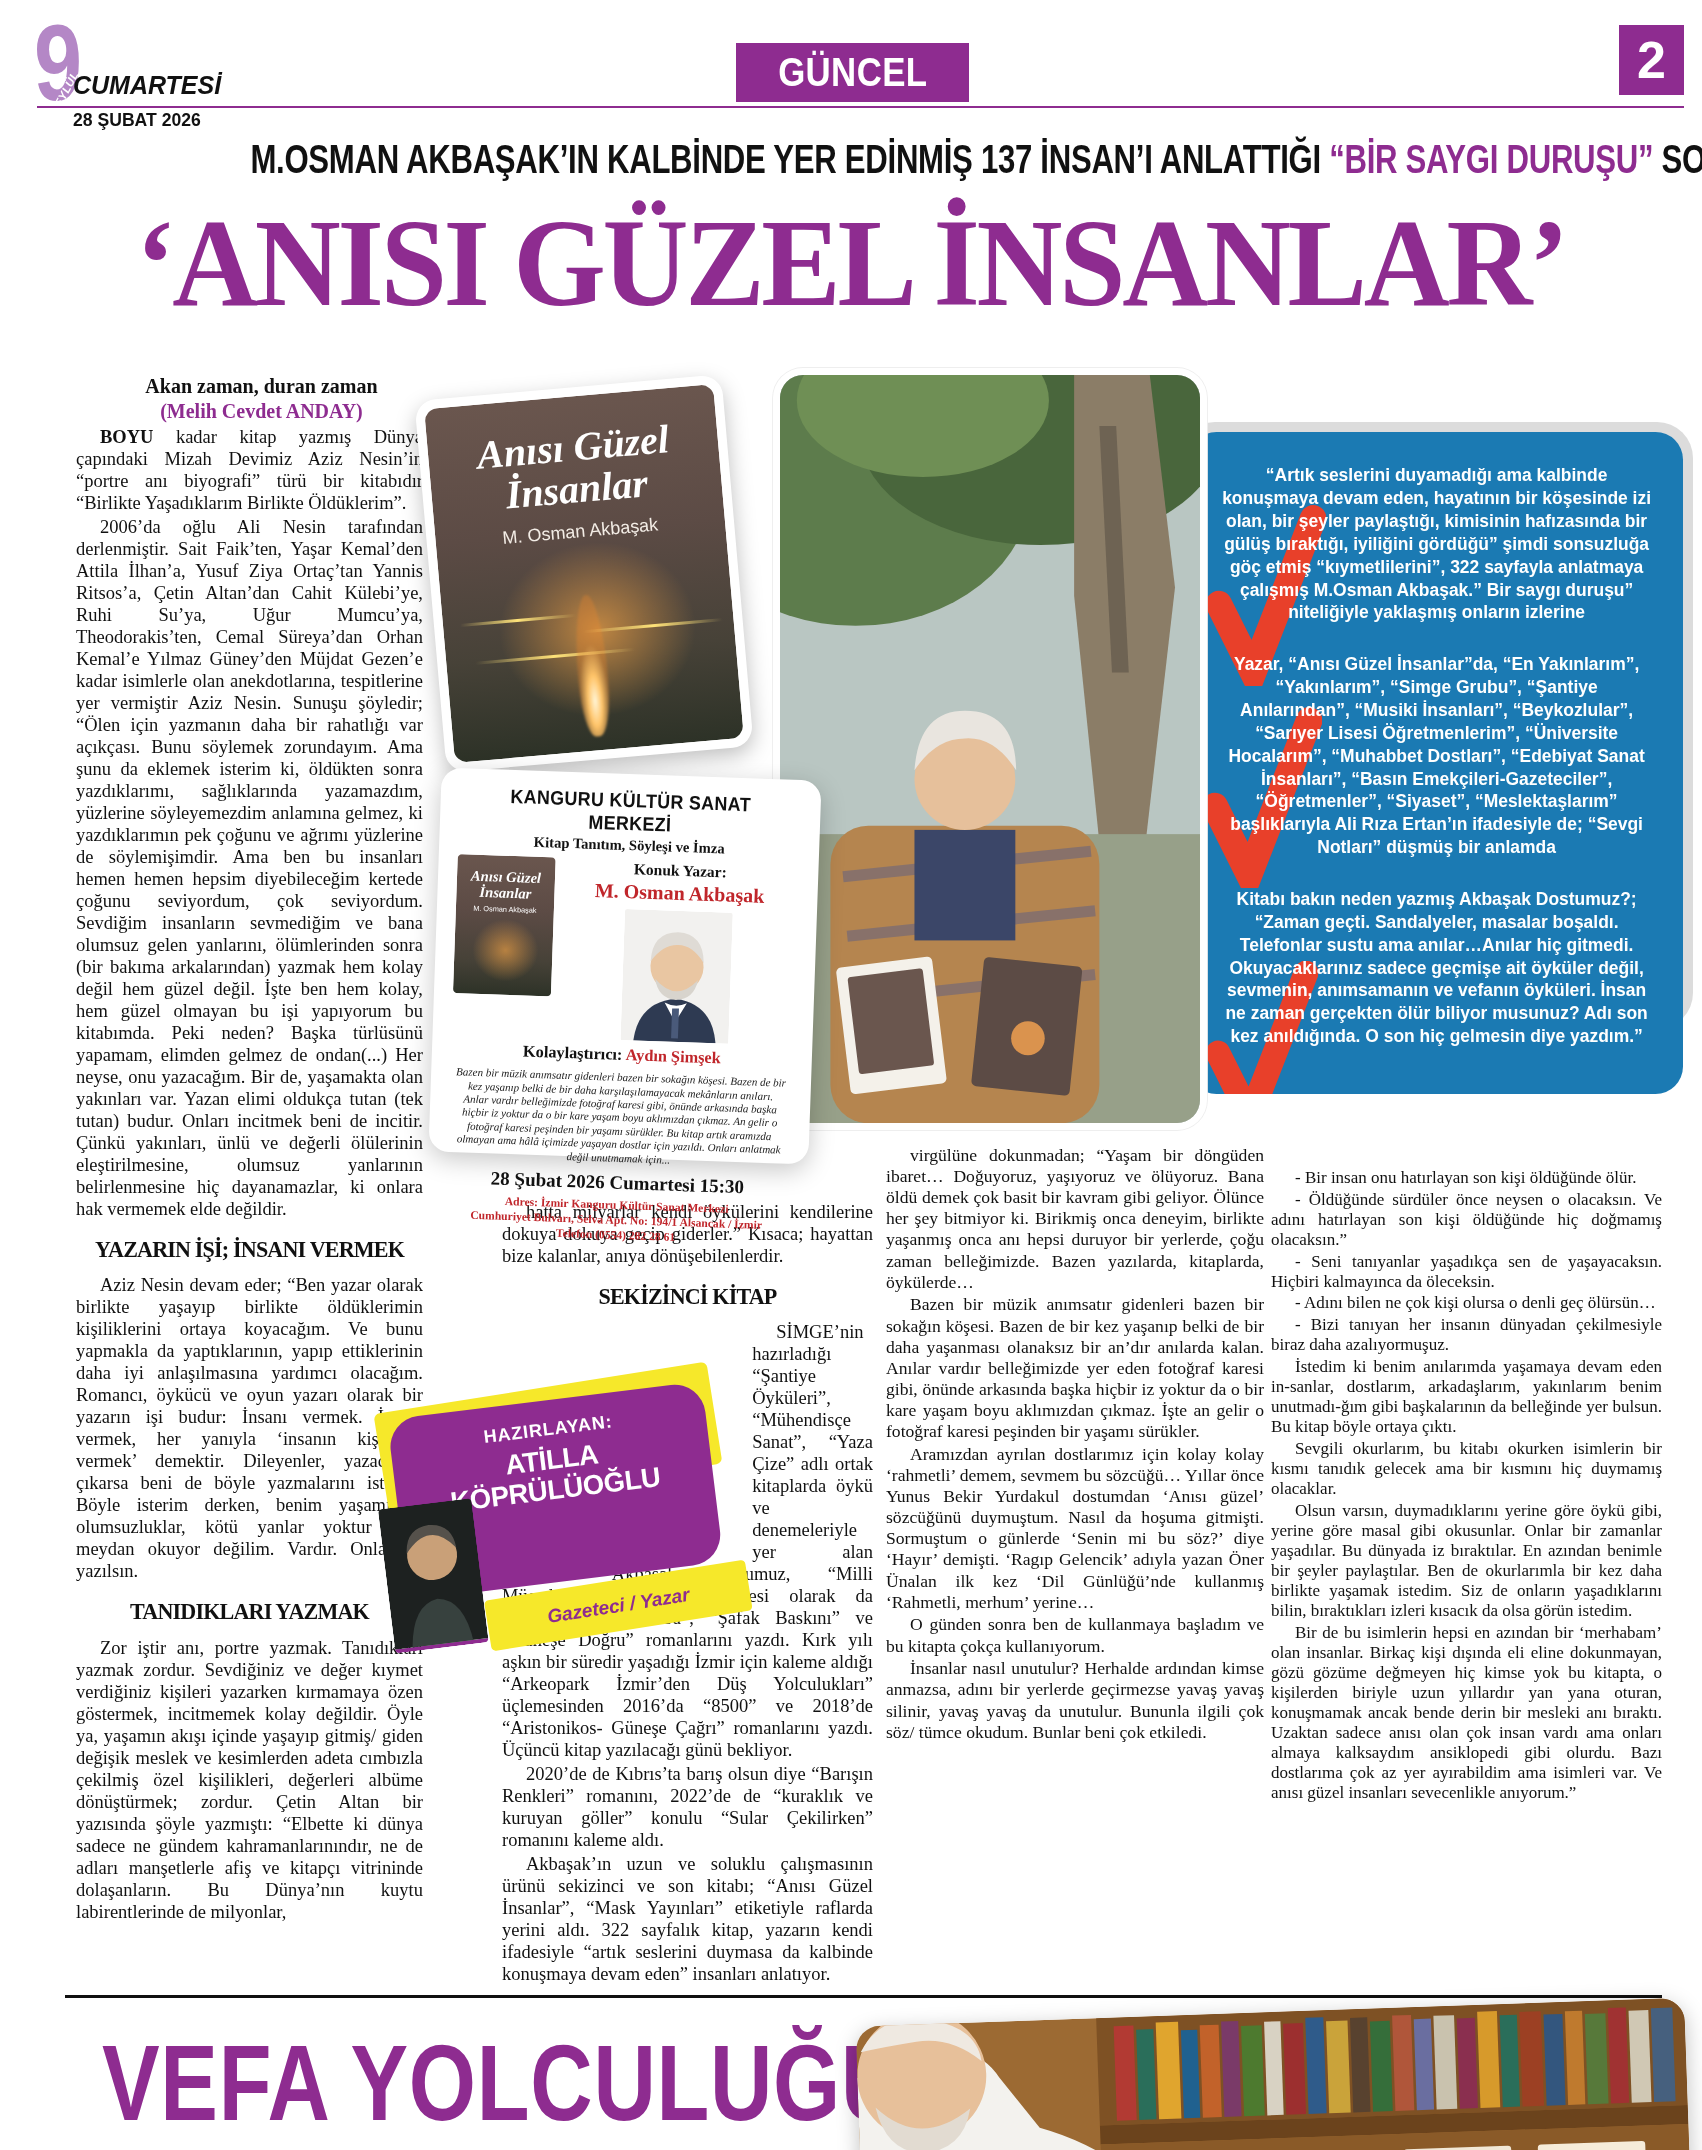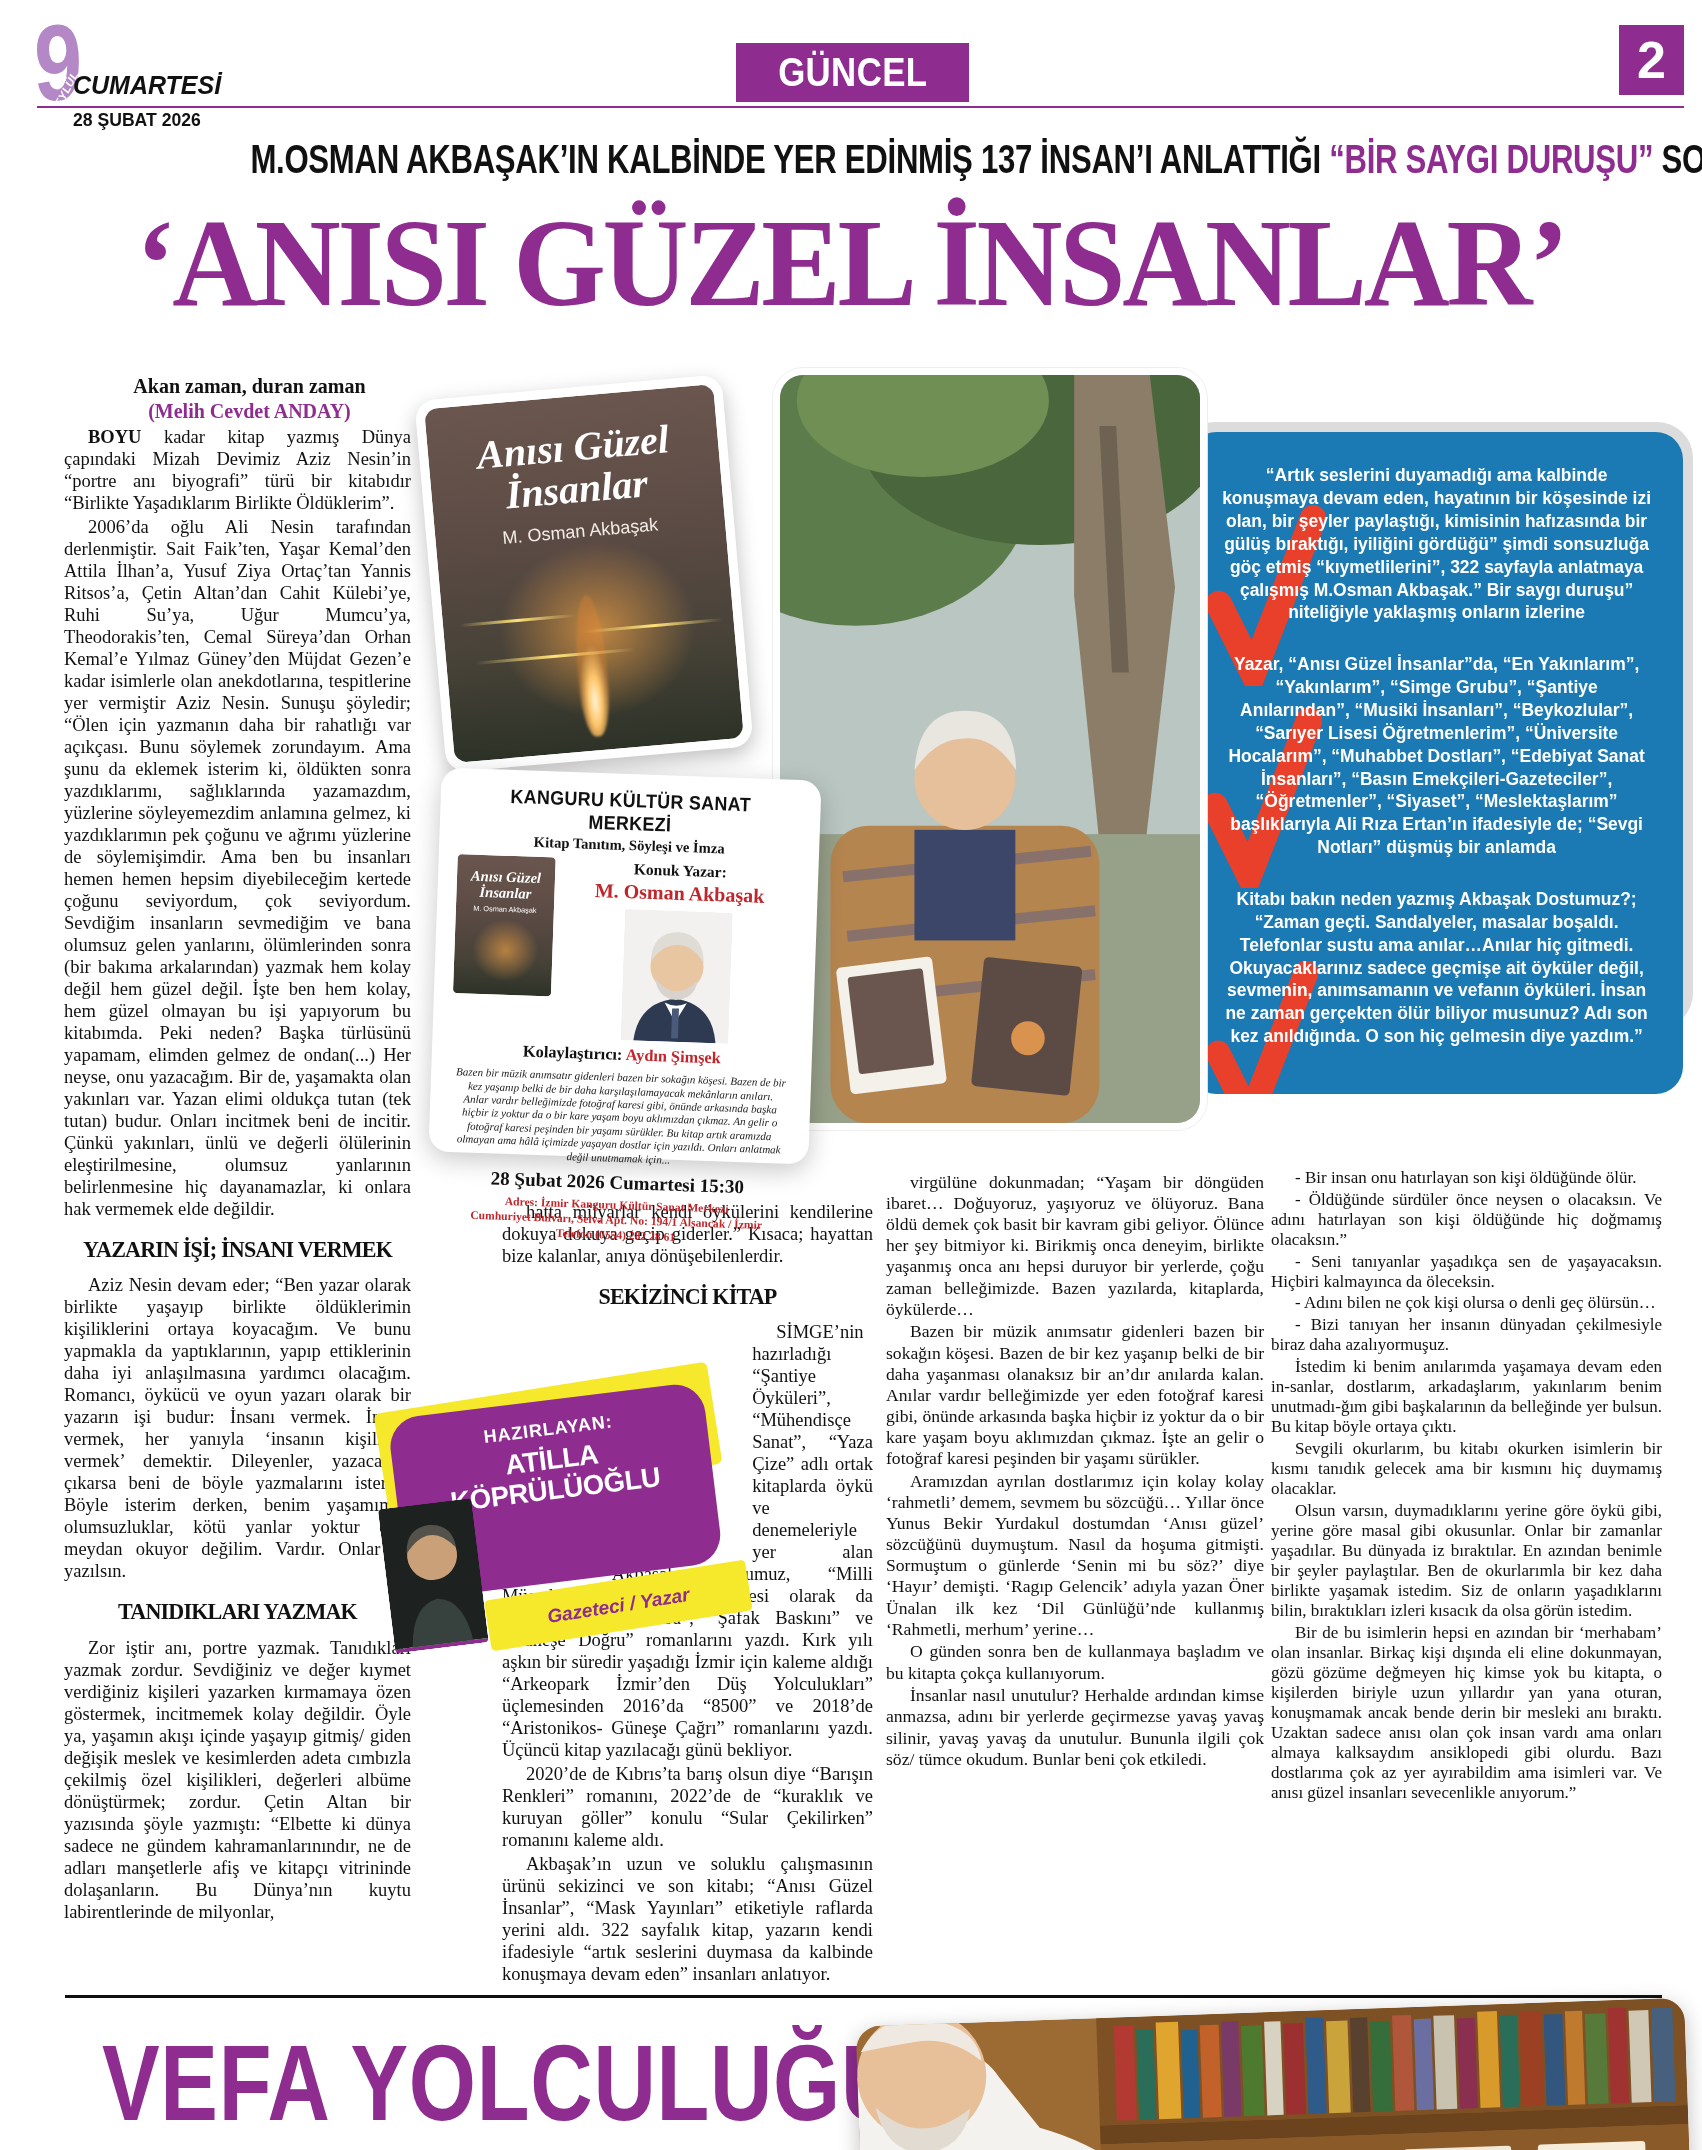--- a/index.html
+++ b/index.html
@@ -30,23 +30,23 @@
   
   .headline{position:absolute;left:0;top:136px;width:1702px;text-align:center;white-space:nowrap;}
   .headline .inner{display:inline-block;transform:scaleX(.76);transform-origin:center;font:800 41px "Liberation Sans",sans-serif;letter-spacing:-0.4px;}
   .headline .hl{color:var(--accent);}
   .main-title{position:absolute;left:0;top:193px;width:1702px;text-align:center;white-space:nowrap;}
   .main-title span{display:inline-block;font:900 124px "Liberation Serif",serif;color:var(--accent);transform:scaleX(.96);letter-spacing:-3.4px;}
 
   
   .col{position:absolute;overflow:hidden;text-align:justify;}
   .col p{margin:0 0 1.7px;text-indent:24px;}
-  .col1{left:64px;top:375px;width:347px;height:1622px;font-size:18.5px;line-height:1.19;}
+  .col1{left:76px;top:375px;width:347px;height:1622px;font-size:18.5px;line-height:1.19;}
   .col2{left:502px;top:1201px;width:371px;height:797px;font-size:18.5px;line-height:1.19;}
-  .col3{left:886px;top:1172px;width:378px;height:853px;font-size:17.6px;line-height:1.2;}
+  .col3{left:886px;top:1145px;width:378px;height:853px;font-size:17.6px;line-height:1.2;}
   .col4{left:1271px;top:1168px;width:391px;height:828px;font-size:17px;line-height:1.18;}
   .epigraph{text-align:center;font-weight:700;font-size:20px;text-indent:0;margin:0;}
   .epigraph-author{text-align:center;font-weight:700;font-size:20px;color:var(--accent);text-indent:0;margin:0 0 52px;}
   .lead-word{font-weight:700;}
   .section-head{display:block;text-align:center;font:800 24px "Liberation Serif",serif;letter-spacing:-0.9px;margin:16.3px 0 11.2px;transform:scaleX(.92);}
   .badge-spacer{float:left;width:239px;height:232px;margin:2.6px 14.6px 2.6px -3.4px;}
 
   
   .photo-main{position:absolute;left:773px;top:368px;width:434px;height:762px;background:#fff;border-radius:30px;padding:6.9px;z-index:3;box-shadow:0 0 0 0.9px #eee;}
   .photo-main svg{width:100%;height:100%;border-radius:23px;display:block;}

